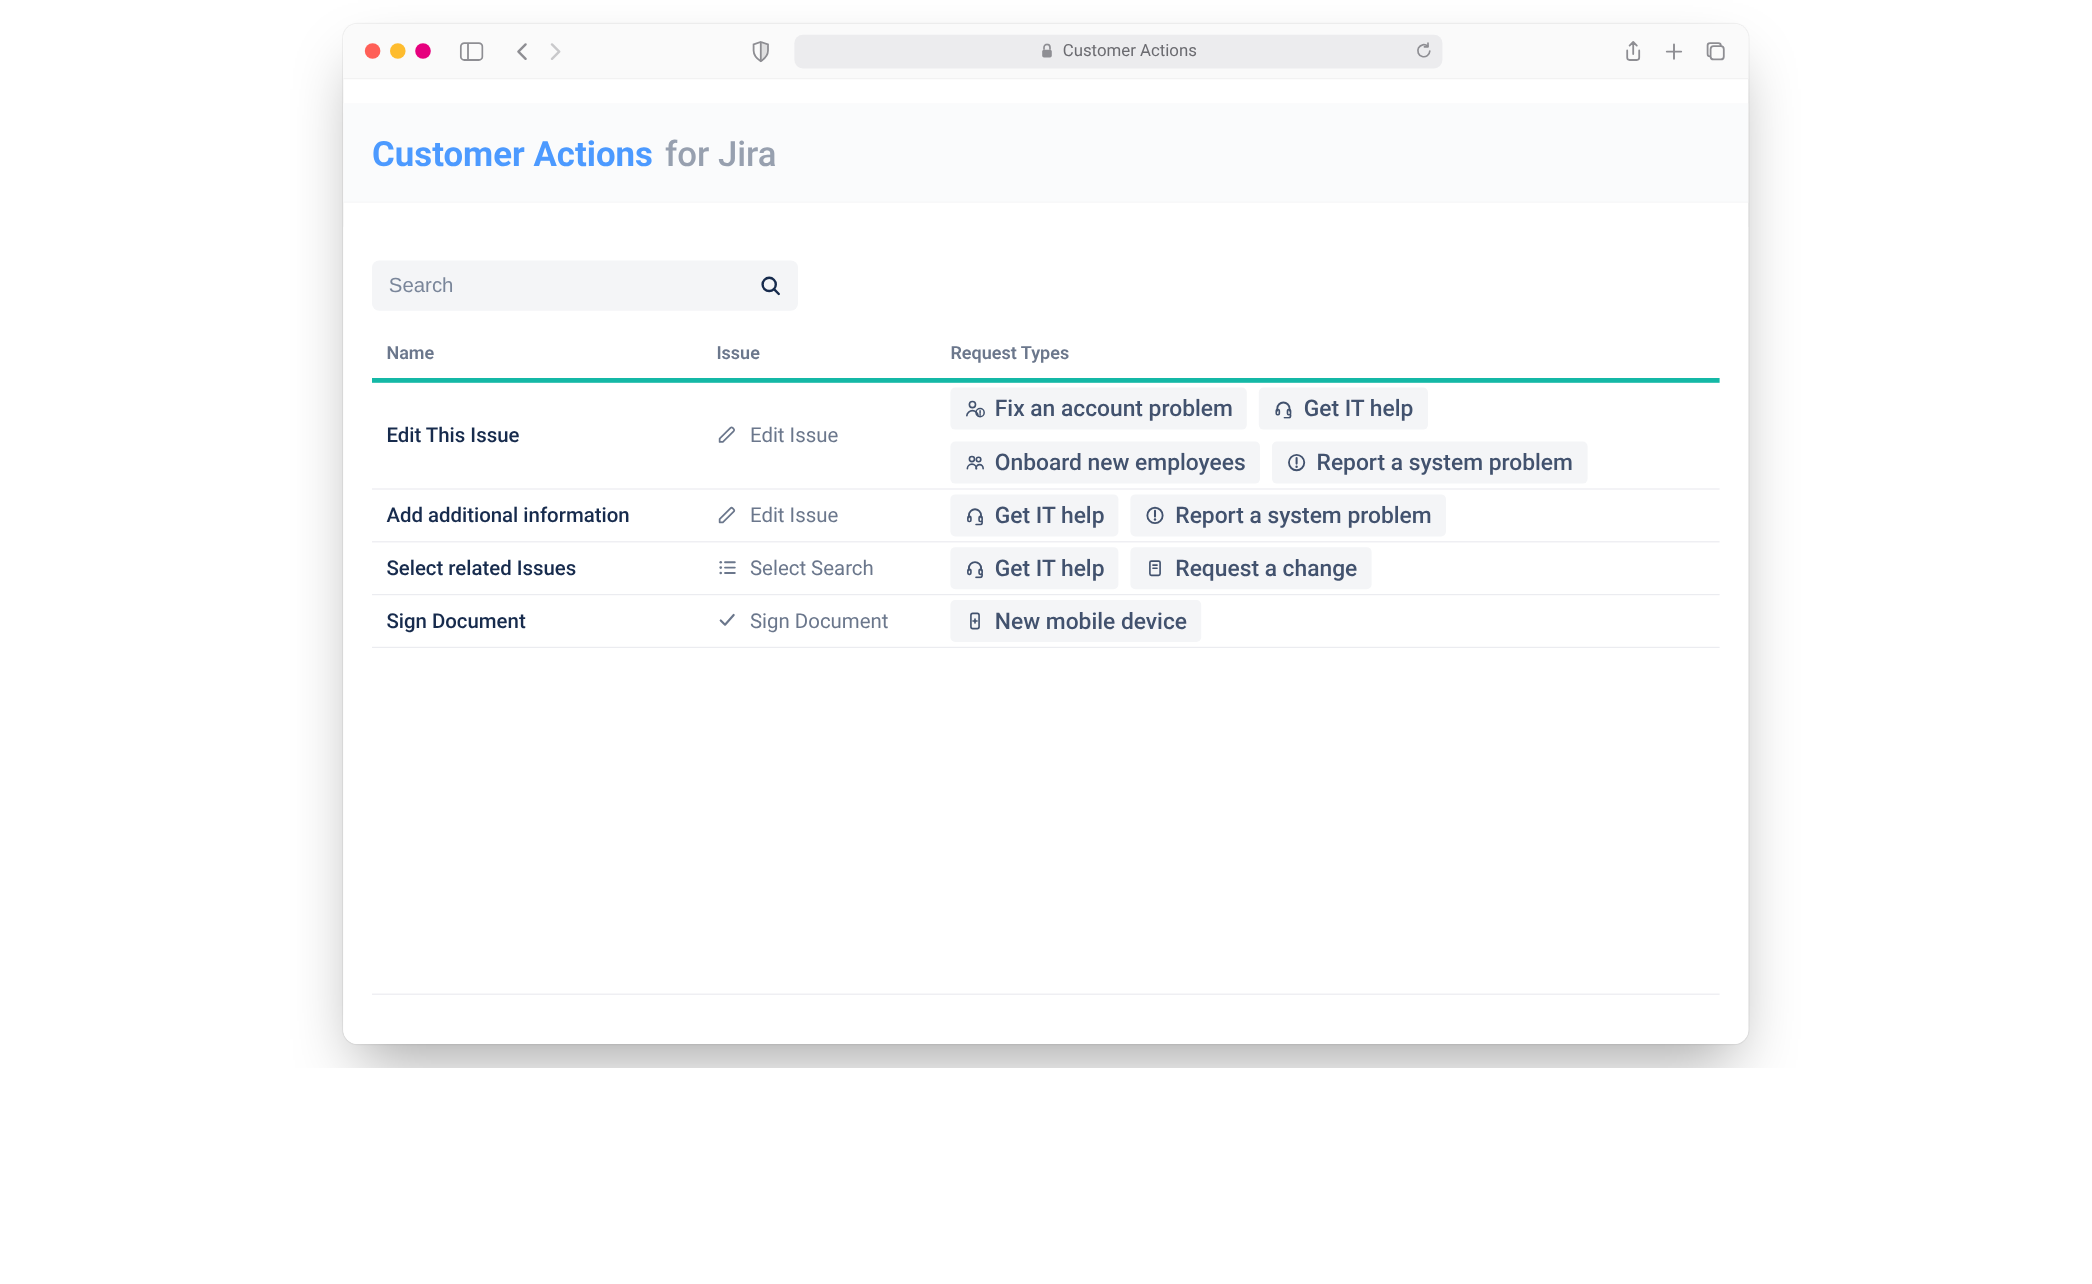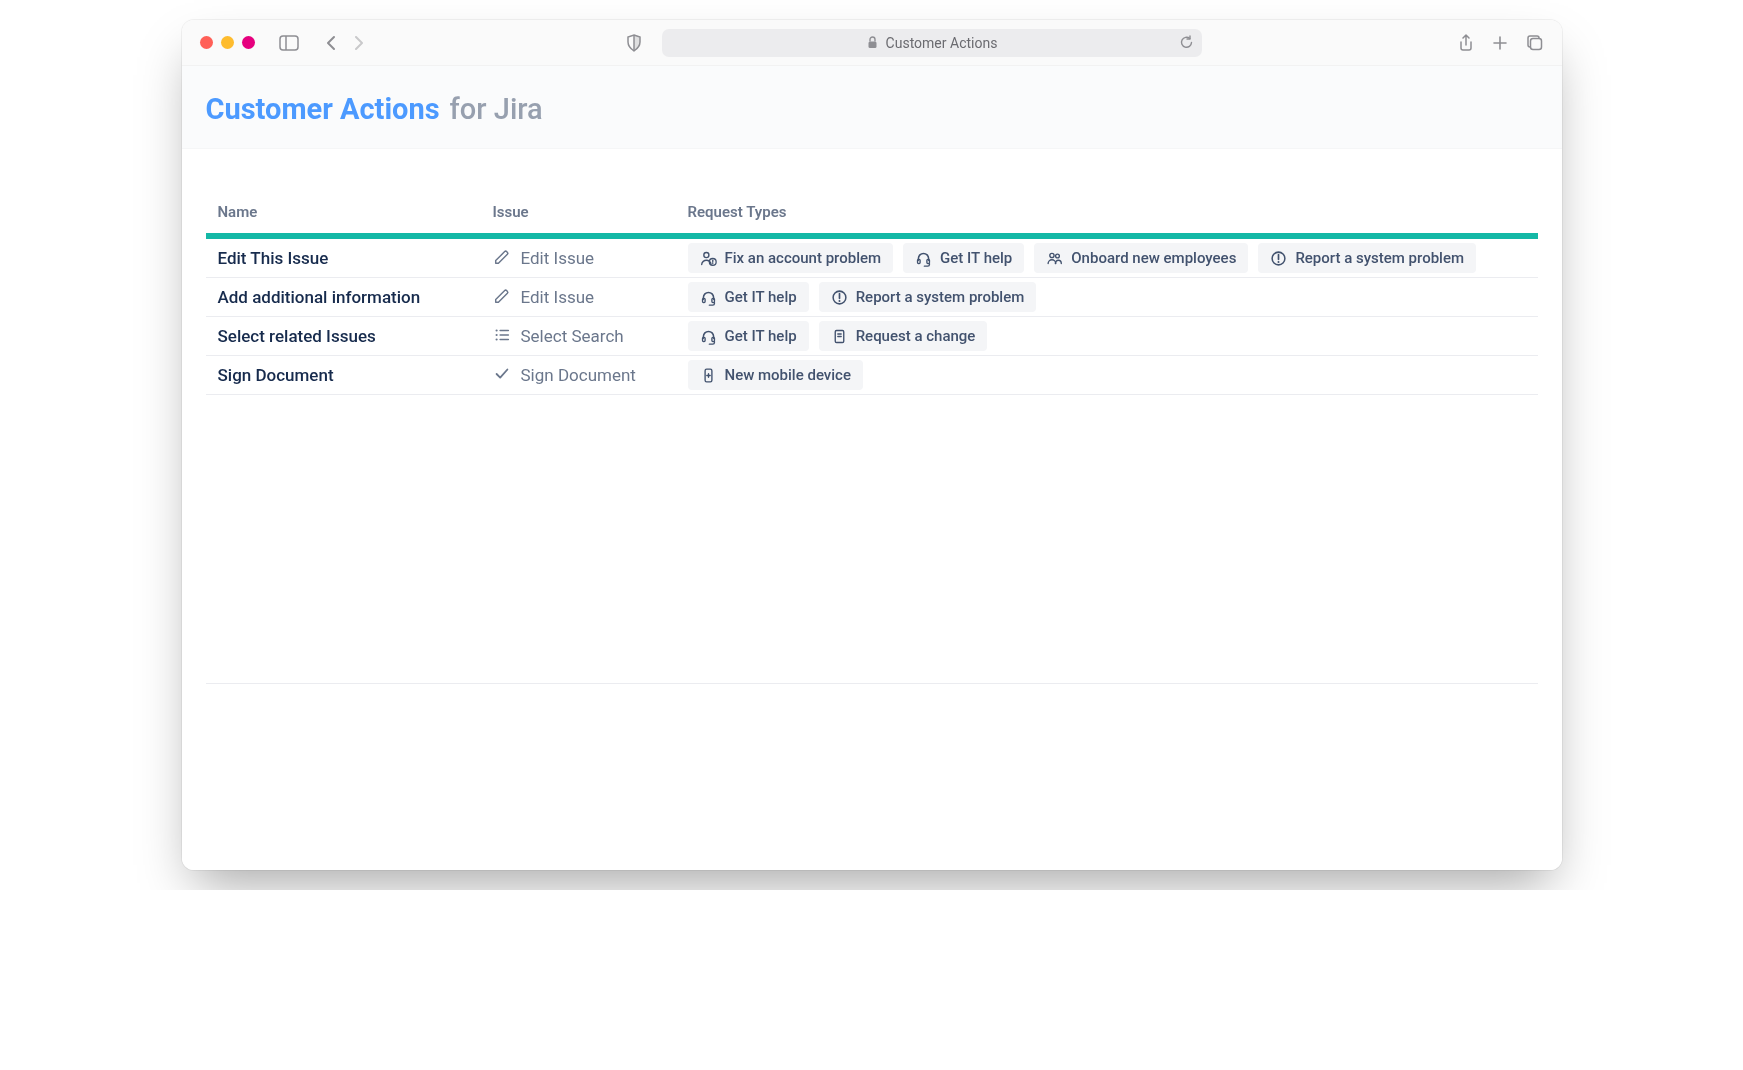--- a/index.html
+++ b/index.html
@@ -4,28 +4,29 @@
 <style>
   * { box-sizing: border-box; margin: 0; padding: 0; }
   body {
     font-family: -apple-system, BlinkMacSystemFont, "Segoe UI", Roboto, Helvetica, Arial, sans-serif;
     background: #fff;
     display: flex;
     justify-content: center;
     padding: 20px;
   }
   .window {
-    width: 1380px;
+    width: 1171px;
     height: 850px;
     background: #fff;
     border-radius: 12px;
     box-shadow: 0 25px 50px -12px rgba(0,0,0,0.35), 0 0 0 1px rgba(0,0,0,0.05);
     overflow: hidden;
     display: flex;
     flex-direction: column;
+    gap: 20px;
   }
   
   .chrome {
     height: 46px;
     background: #fafafa;
     display: flex;
     align-items: center;
     padding: 0 18px;
     gap: 14px;
     border-bottom: 1px solid rgba(0,0,0,0.03);
@@ -74,37 +75,37 @@
     padding: 0 14px;
   }
   .search-input {
     flex:1; border:none; background:transparent; outline:none;
     font-size: 17px; color:#172B4D;
   }
   .search-input::placeholder { color:#7A869A; }
   .search-icon { color:#172B4D; }
   
   .table { margin-top: 26px; }
-  .thead { display:flex; padding: 0 12px 12px; border-bottom: 6px solid #14b8a6; }
+  .thead { display:flex; padding: 0 12px 12px; border-bottom: 4px solid #14b8a6; }
   .th { font-size: 15px; font-weight: 600; color:#6B778C; }
   .col-name { flex: 0 0 275px; }
   .col-type { flex: 0 0 195px; }
   .col-req { flex: 1; }
   .trow {
     display:flex; align-items:center; padding: 4px 12px;
     border-bottom: 1px solid #EBECF0;
   }
   .cell-name { flex:0 0 275px; font-size:17px; color:#172B4D; font-weight:500; }
   .cell-type { flex:0 0 195px; display:flex; gap:10px; color:#6B778C; font-size:17px; }
   .cell-type .type-icon { color:#6B778C; display:flex; }
   .cell-req { flex:1; display:flex; flex-wrap:wrap; gap:10px; }
   .chip {
     display:inline-flex; align-items:center; gap:8px;
     background:#F4F5F7; border-radius:4px;
-    padding: 6px 12px; font-size:15px; color:#42526E;
+    padding: 6px 12px; font-size:19px; color:#42526E;
     font-weight:500;
   }
   .chip .chip-icon { color:#42526E; display:flex; }
   .footer-space { height: 260px; }
   .divider-bottom { border-top:1px solid #EBECF0; margin-top: 28px; }
   svg { display:block; }
 </style>
 </head>
 <body>
 
@@ -176,20 +177,29 @@
       </div>
     </div>
   </div>
 
   <div class="app-header">
     <span class="title-primary">Customer Actions</span>
     <span class="title-secondary">for Jira</span>
   </div>
 
   <div class="content">
+    <div class="search-wrap">
+      <input class="search-input" placeholder="Search" style="">
+      <span class="search-icon">
+        <svg width="18" height="18" viewBox="0 0 18 18">
+            <circle cx="8" cy="8" r="5.5" stroke="currentColor" stroke-width="2" fill="none"></circle>
+            <line x1="12.2" y1="12.2" x2="16" y2="16" stroke="currentColor" stroke-width="2" stroke-linecap="round"></line>
+          </svg>
+      </span>
+    </div>
 
     <div class="table">
       <div class="thead">
         <div class="th col-name">Name</div>
         <div class="th col-type">Issue</div>
         <div class="th col-req">Request Types</div>
       </div>
       <div id="tbody">
           <div class="trow">
             <div class="cell-name">Edit This Issue</div>

